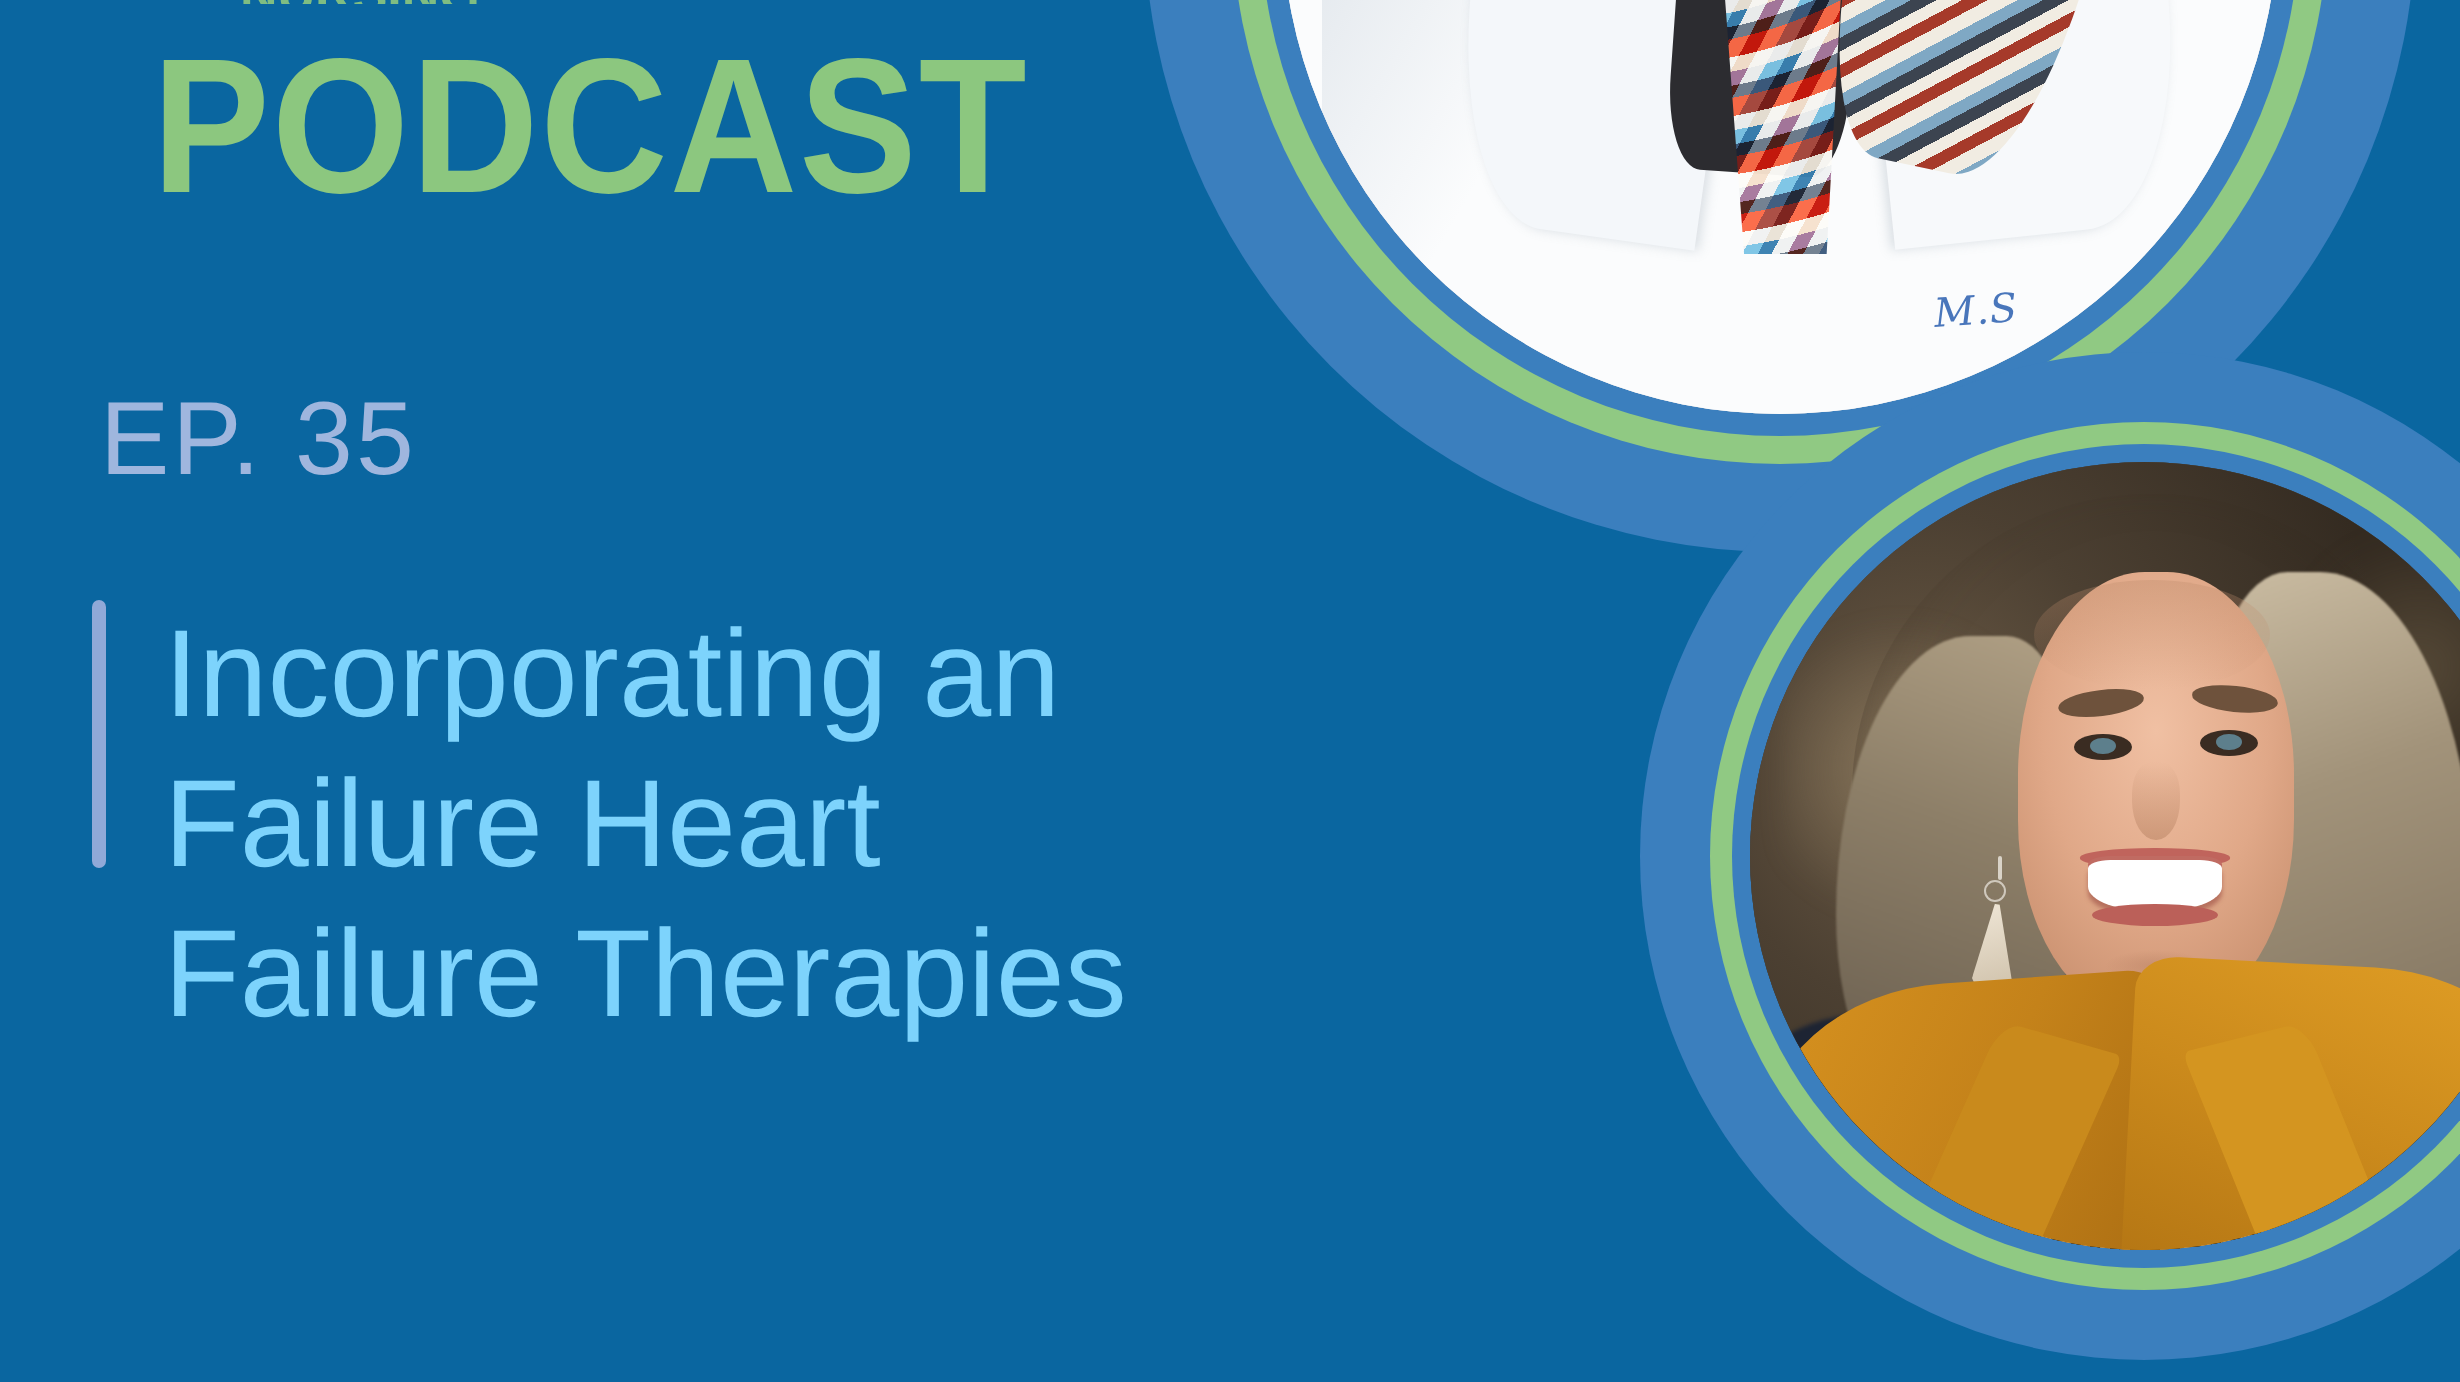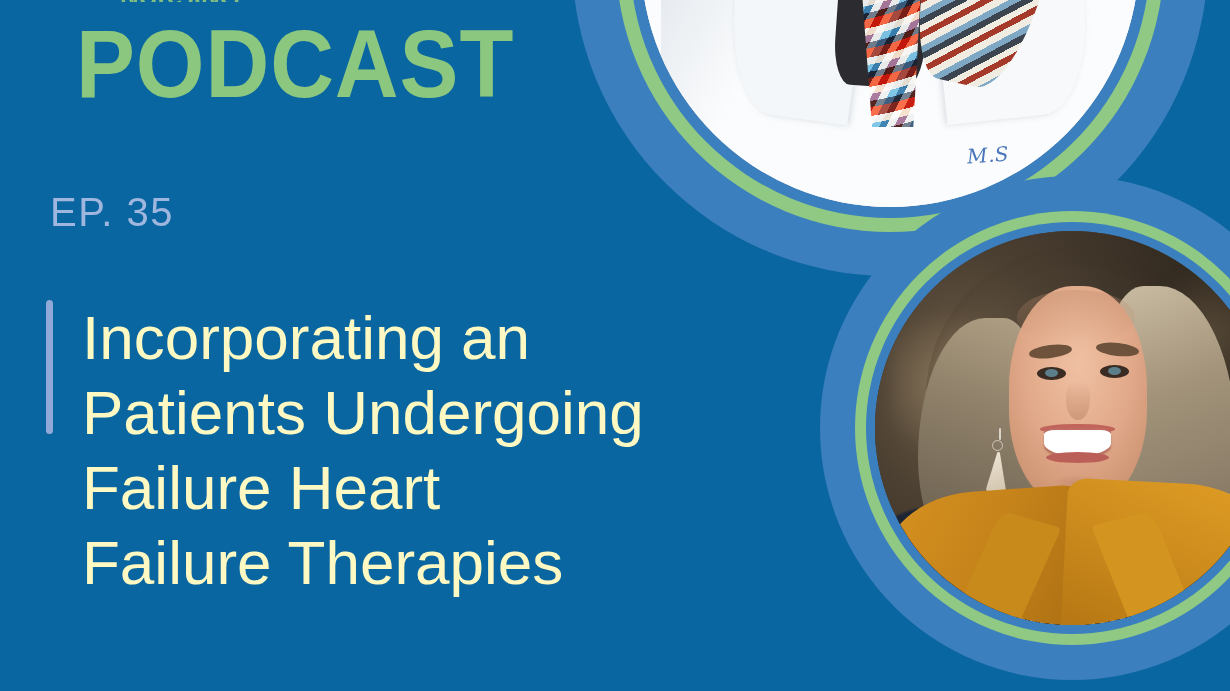--- a/index.html
+++ b/index.html
@@ -231,35 +231,35 @@
   }
   #brand-cropped {
     position: absolute; left: 120px; top: -18px;
     width: 280px; height: 20px;
     color: #8cc77f; font-size: 26px; font-weight: 700;
     overflow: hidden; white-space: nowrap; opacity: .9;
   }
   #episode-number {
     position: absolute; left: 50px; top: 190px;
     color: #9fb6de;
-    font-size: 40px;
+    font-size: 52px;
     font-weight: 400;
     letter-spacing: 1.5px;
     white-space: nowrap;
   }
   #title-accent-bar {
     position: absolute; left: 46px; top: 300px;
     width: 7px; height: 134px;
     background: #90a9d8;
     border-radius: 4px;
   }
   #episode-title {
     position: absolute; left: 82px; top: 300px;
     width: 720px;
-    color: #fef9c3;
+    color: #7dd3fc;
     font-size: 62px;
     line-height: 75px;
     font-weight: 300;
     letter-spacing: 0px;
   }
   #episode-title .tline { display: block; white-space: nowrap; }
 </style>
 </head>
 <body>
 
@@ -322,18 +322,17 @@
   <div id="brand-cropped">NURSING</div>
 
   <div id="podcast-word">PODCAST</div>
 
   <div id="episode-number">EP. 35</div>
 
   <div id="title-accent-bar"></div>
 
   <div id="episode-title">
     <span class="tline">Incorporating an</span>
-    <span class="tline">Patients Undergoing</span>
     <span class="tline">Failure Heart</span>
     <span class="tline">Failure Therapies</span>
   </div>
 
 </div>
 
 </body></html>

